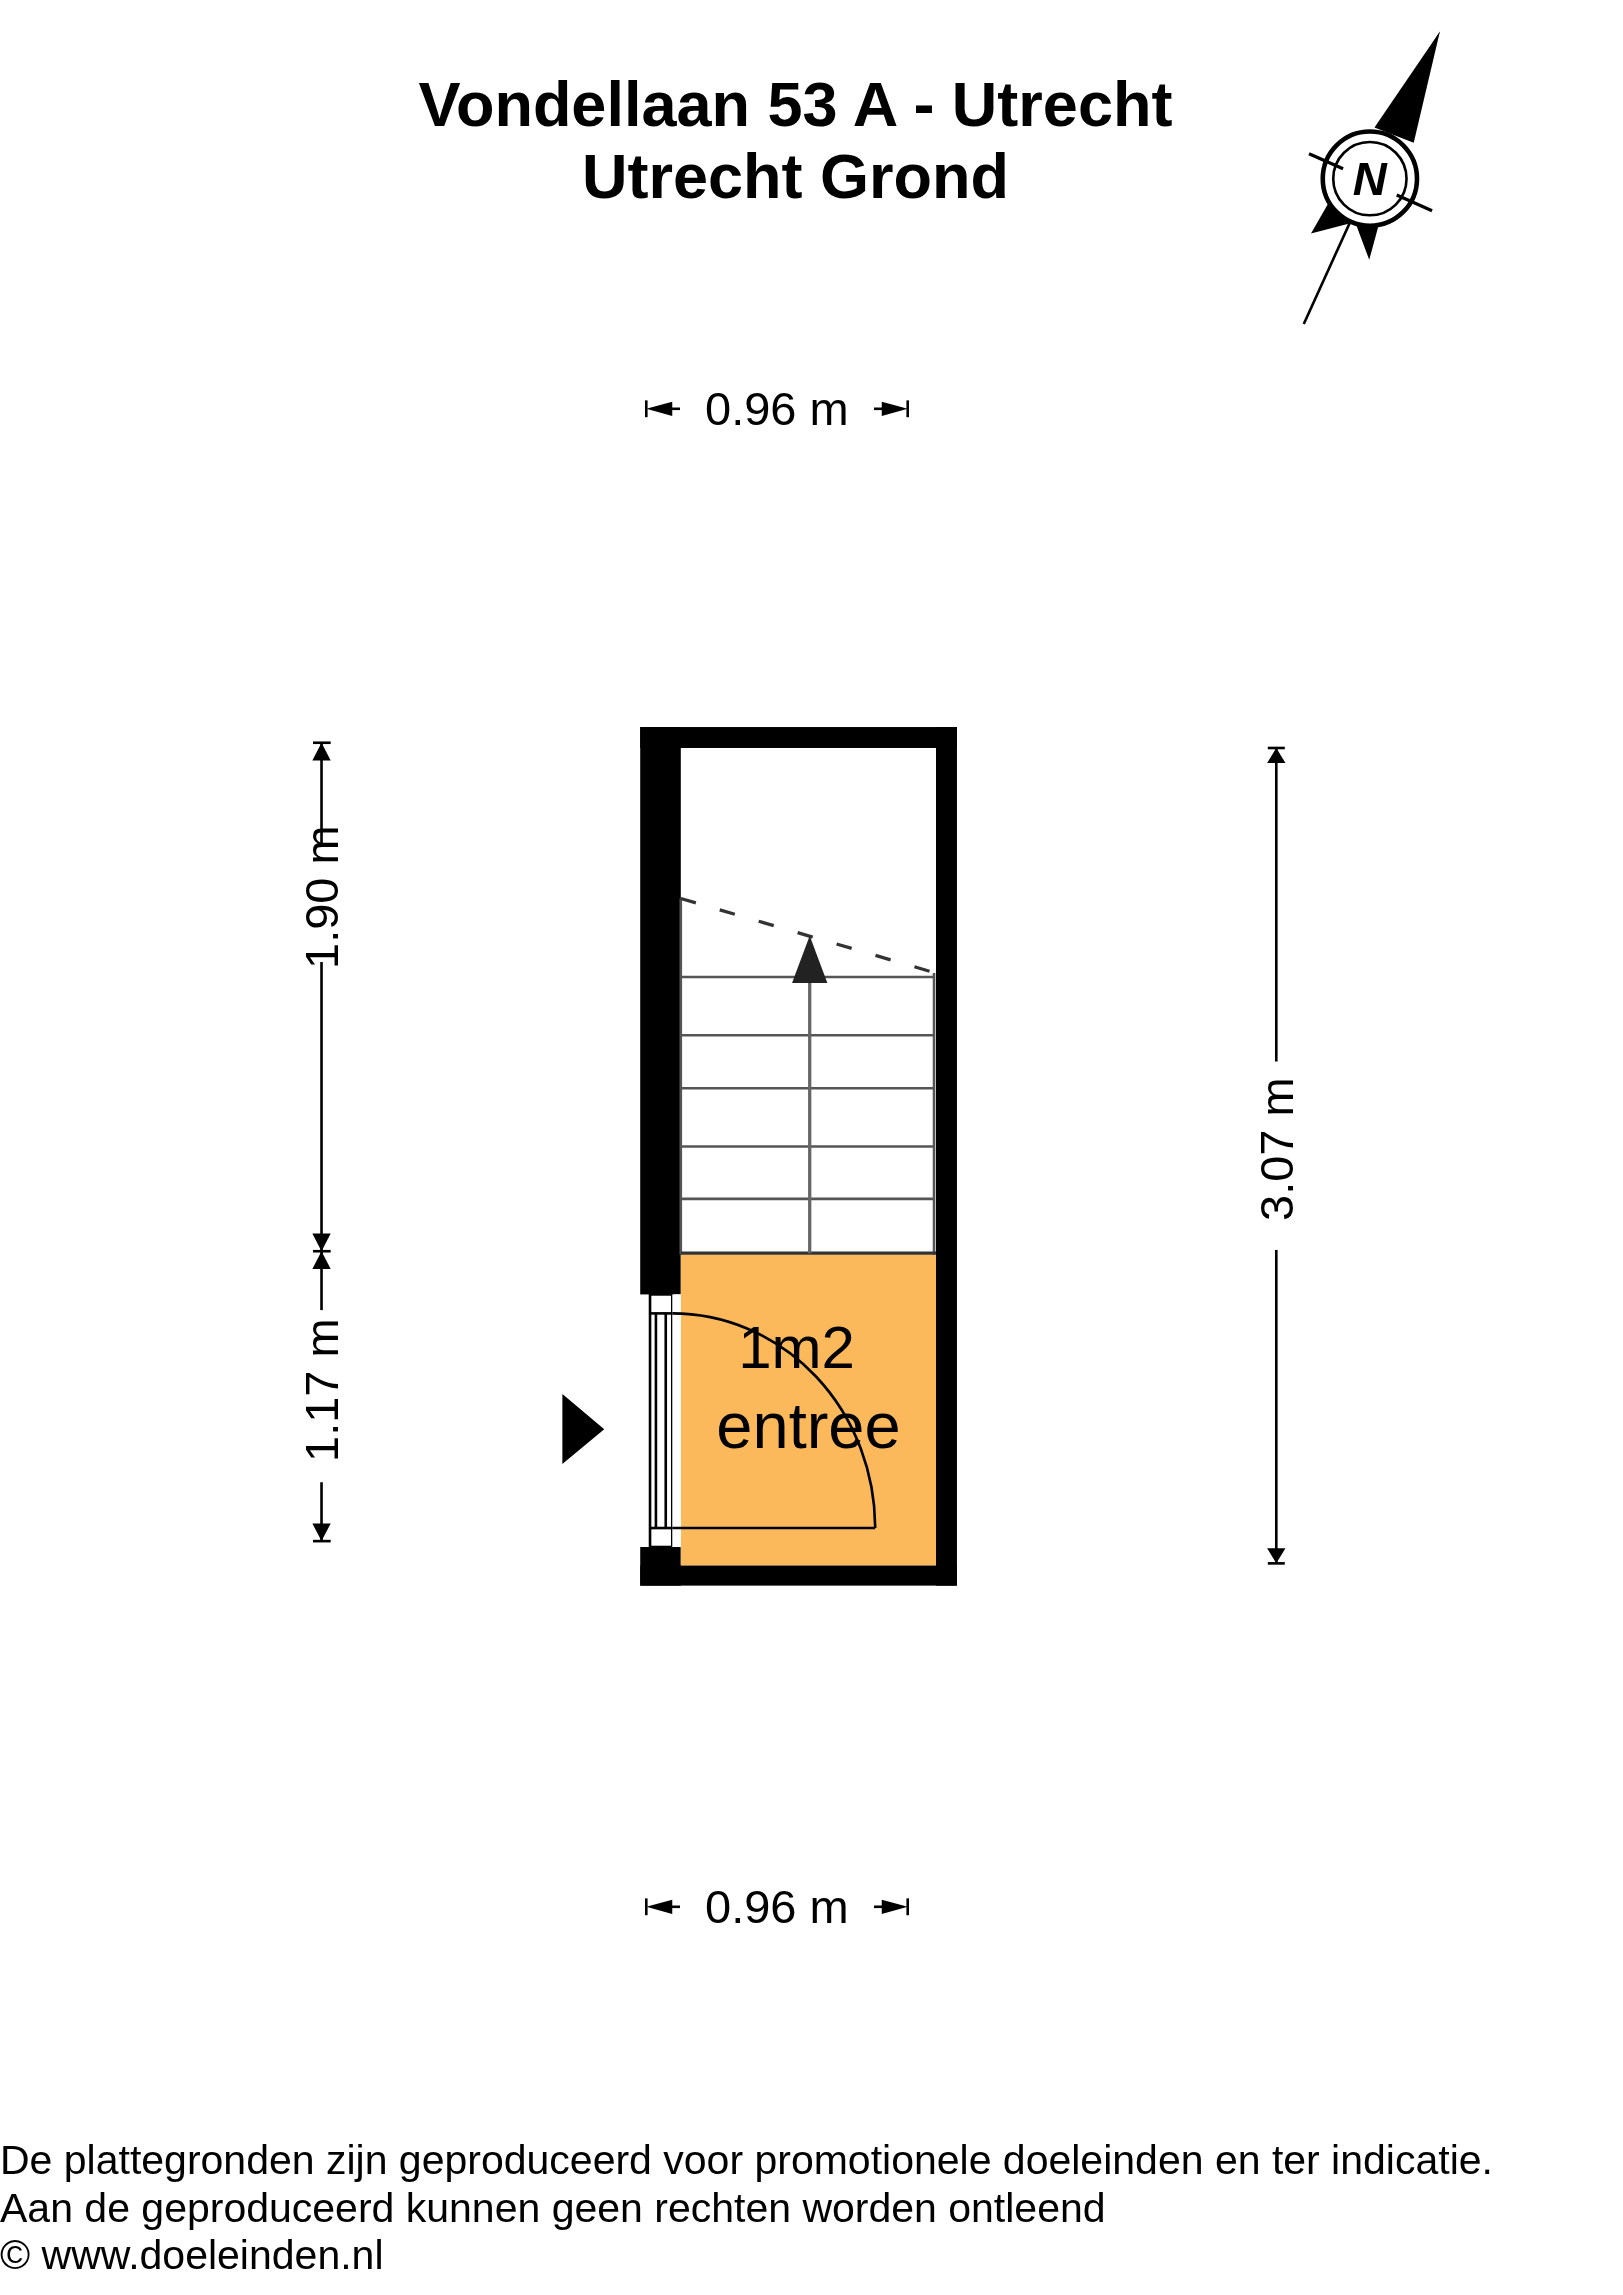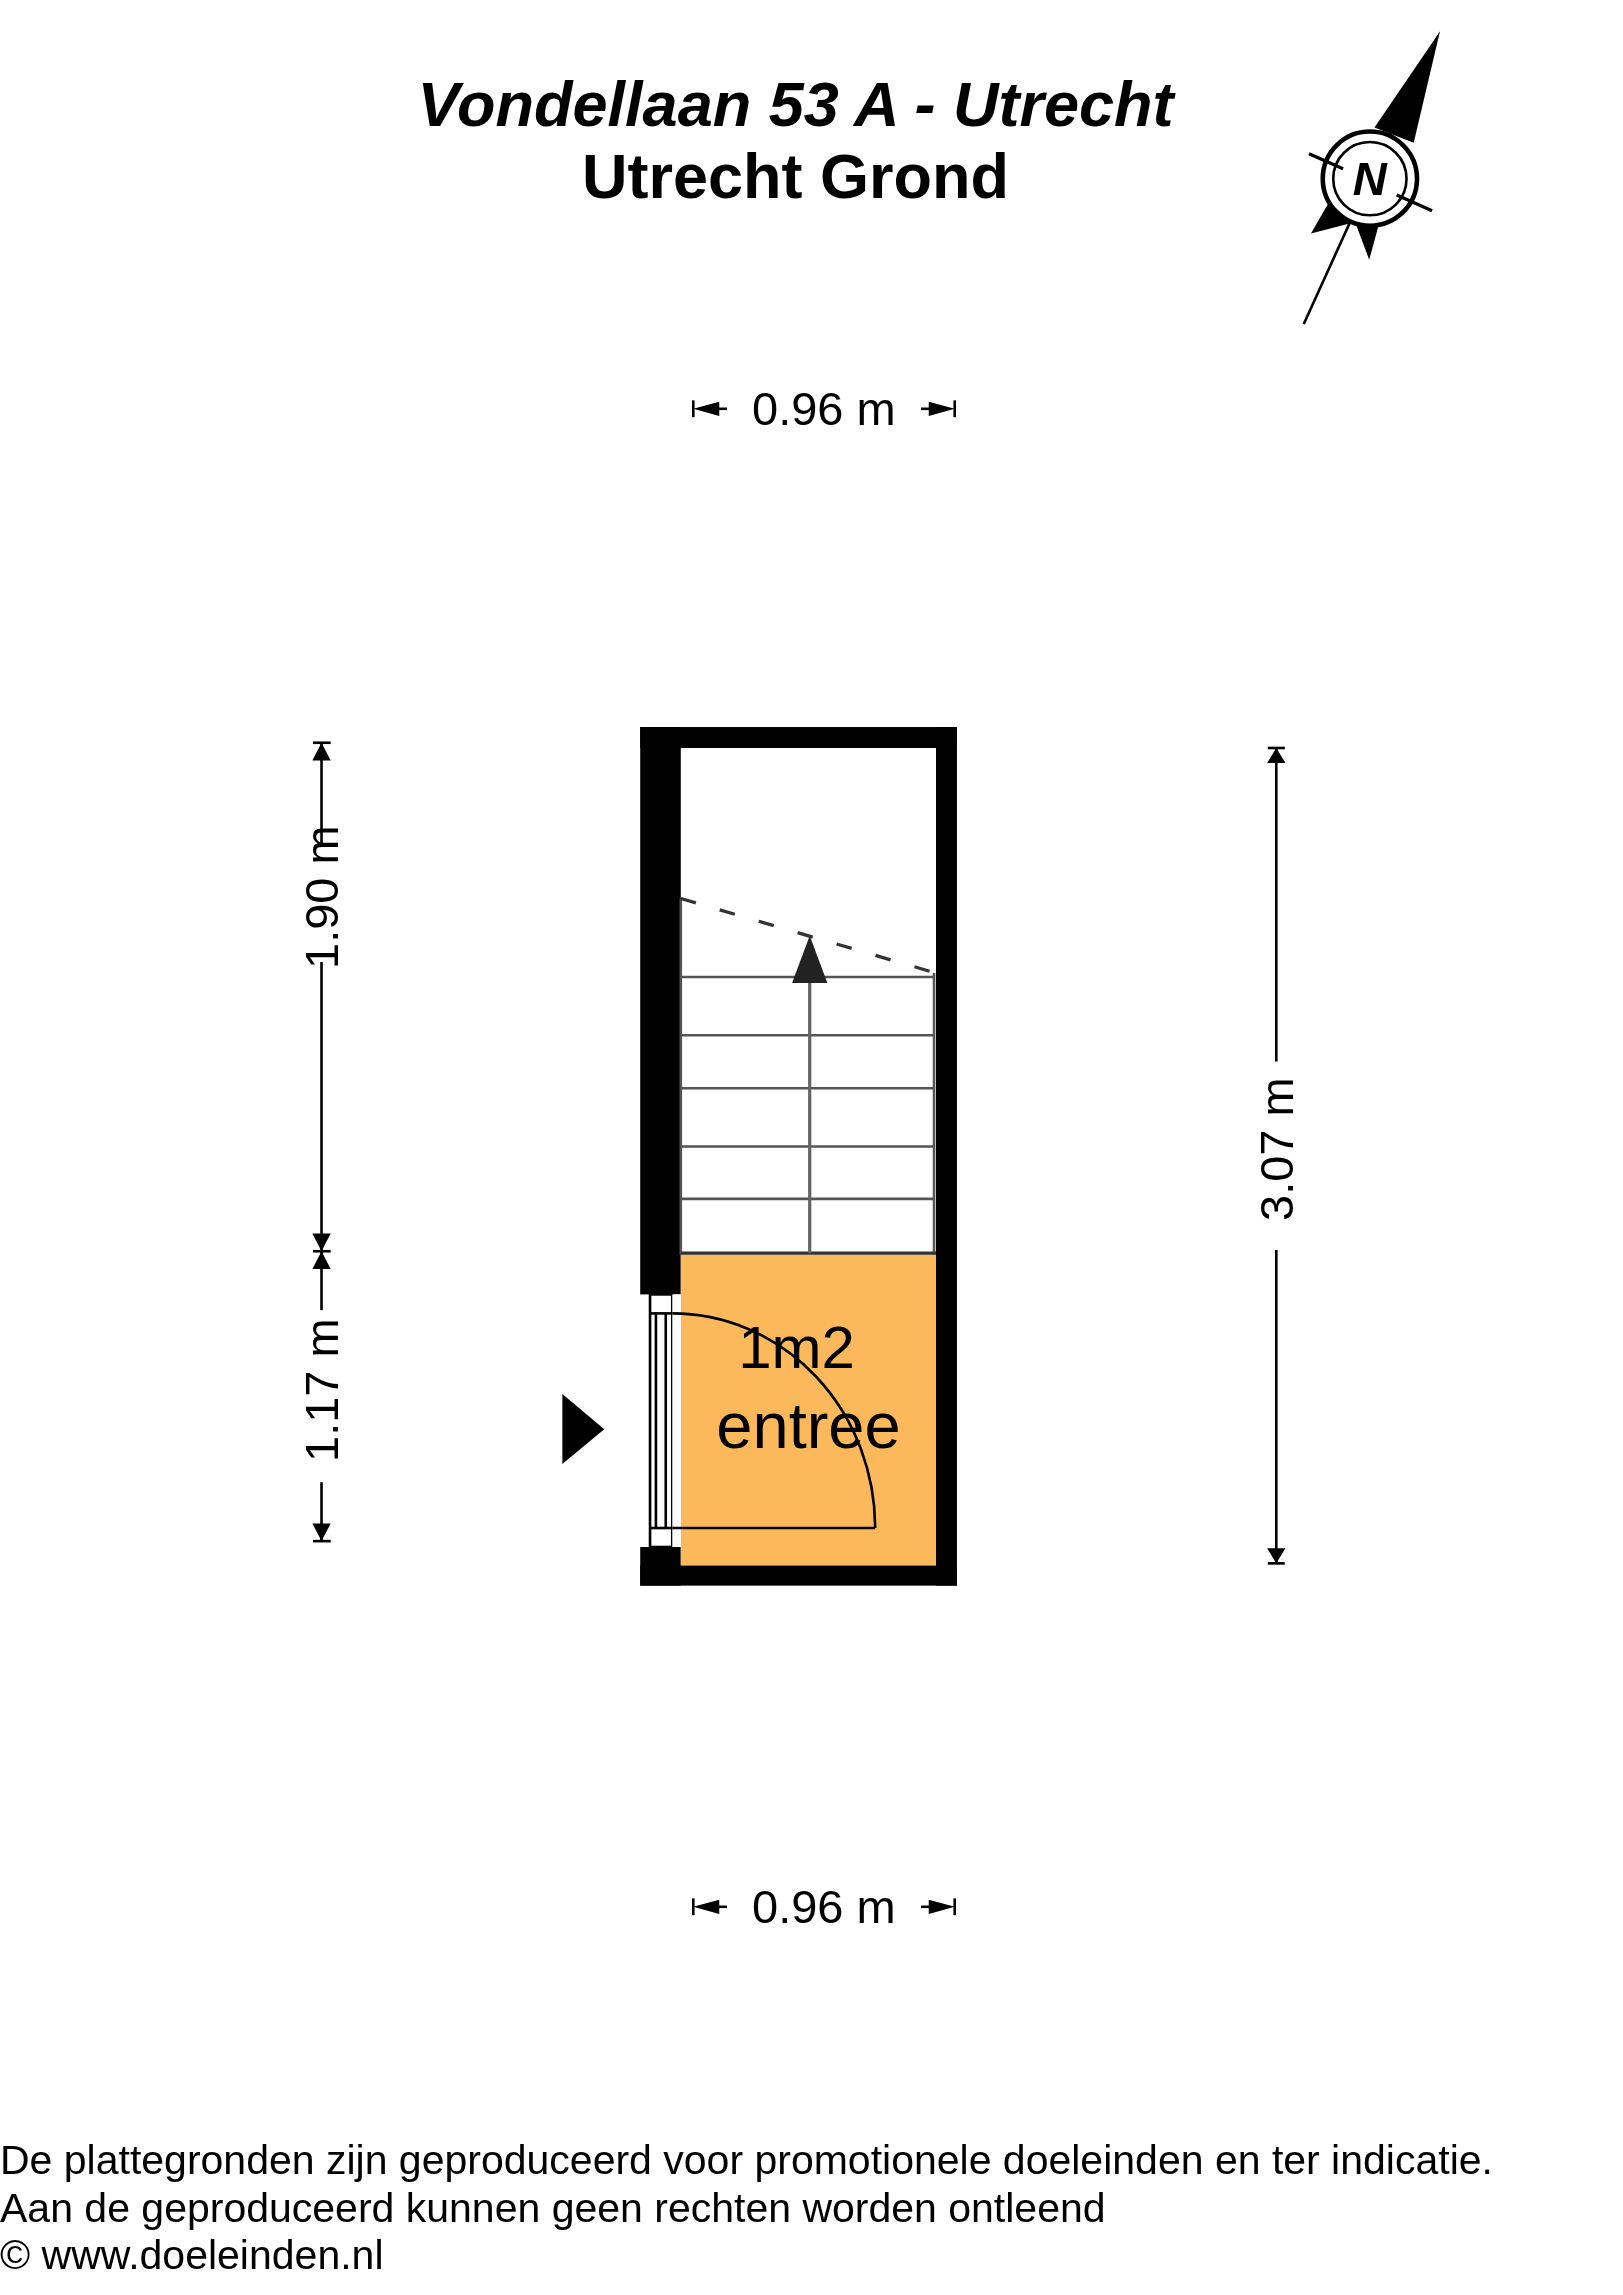--- a/index.html
+++ b/index.html
@@ -1,22 +1,22 @@
 <!DOCTYPE html>
 <html style="font-size:10.5px"><head>
 <meta charset="utf-8">
 <style>
   html, body { margin: 0; padding: 0; background: #ffffff; }
   body { width: 1624px; height: 2295px; position: relative; overflow: hidden;
          font-family: "Liberation Sans", sans-serif; color: #000; }
   .title { position: absolute; left: 0; width: 1591px; text-align: center;
            font-weight: bold; font-size: 63px; line-height: 1; white-space: nowrap; }
-  #title1 { top: 73px; font-style: italic; }
+  #title1 { top: 73px; }
   #title2 { top: 145px; }
-  .dim-h { position: absolute; left: 692px; width: 256px; height: 59px;
+  .dim-h { position: absolute; left: 645px; width: 256px; height: 59px;
            display: flex; align-items: center; justify-content: space-between; gap: 25px; }
   .dim-h .lbl { font-size: 47px; line-height: 1; white-space: nowrap; }
   .dim-h .arr { width: 35px; height: 19.6px; flex: none; }
   .dim-v-label { position: absolute; font-size: 47px; line-height: 1; white-space: nowrap;
                  transform: rotate(-90deg); transform-origin: center center; }
   .room-area { position: absolute; left: 681px; width: 231px; text-align: center;
                font-size: 60px; line-height: 1; white-space: nowrap; }
   .room-name { position: absolute; left: 681px; width: 255px; text-align: center;
                font-size: 65px; line-height: 1; white-space: nowrap; }
   .footer { position: absolute; left: 0; width: 1624px; 

